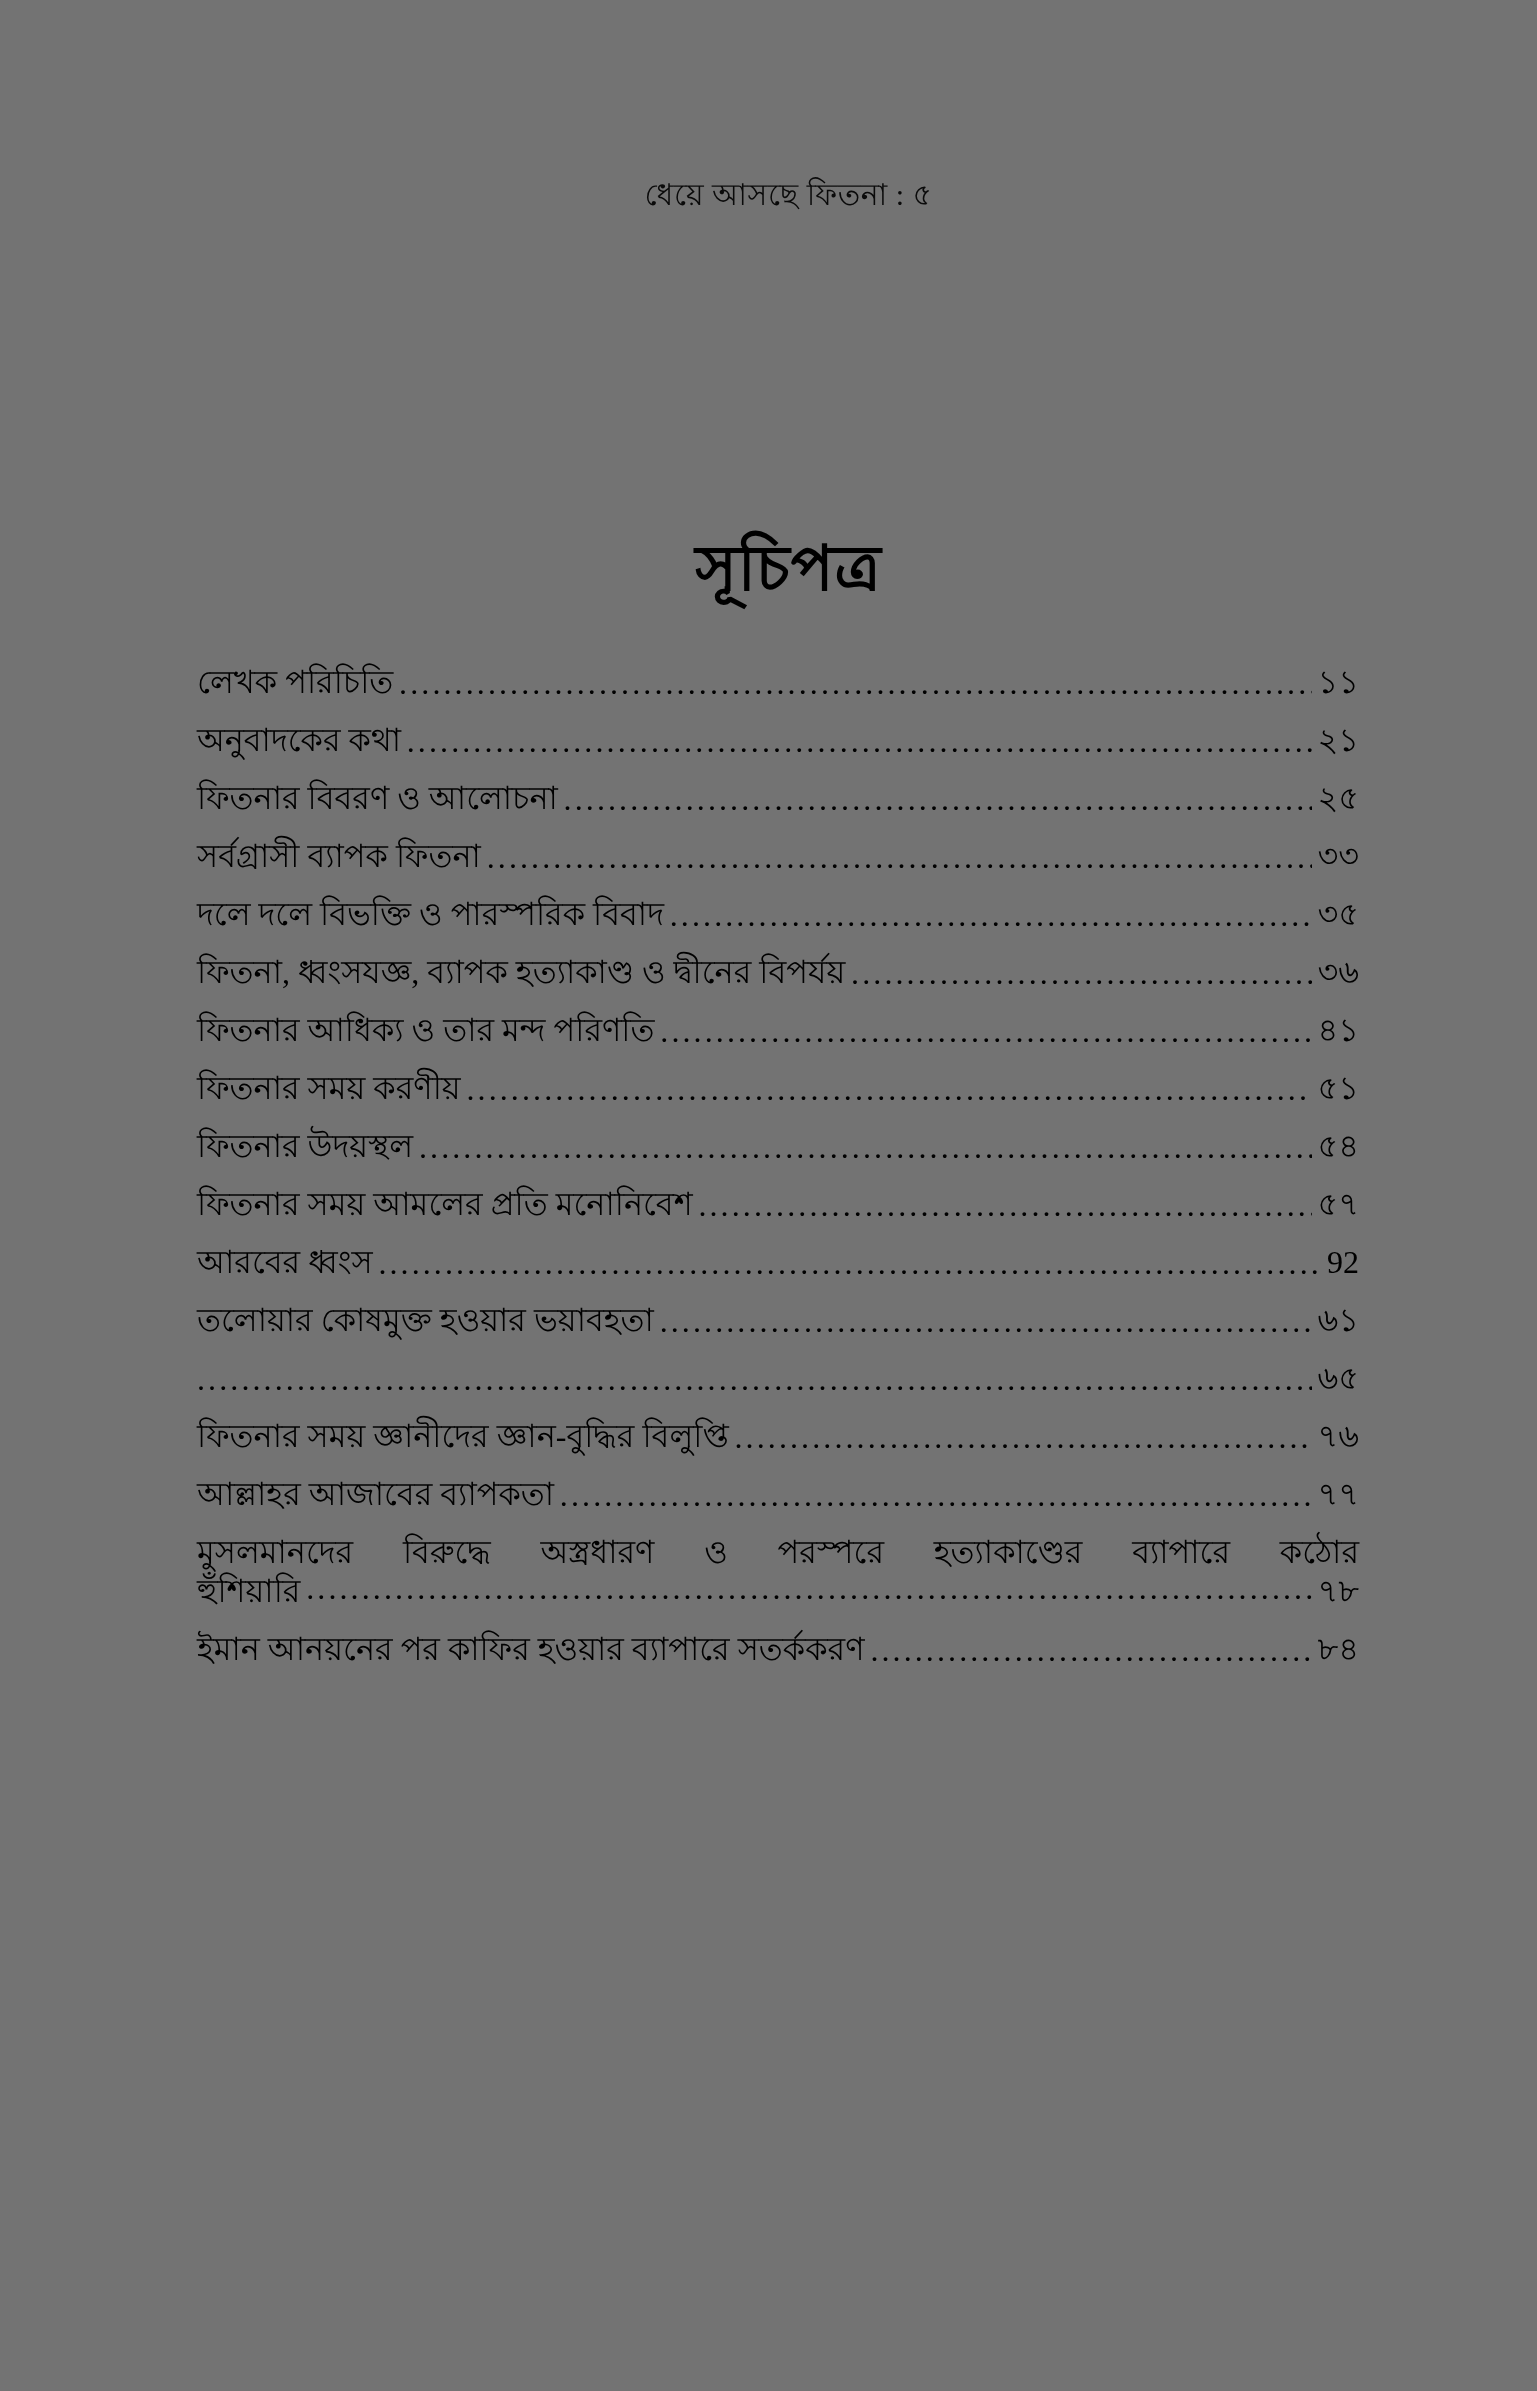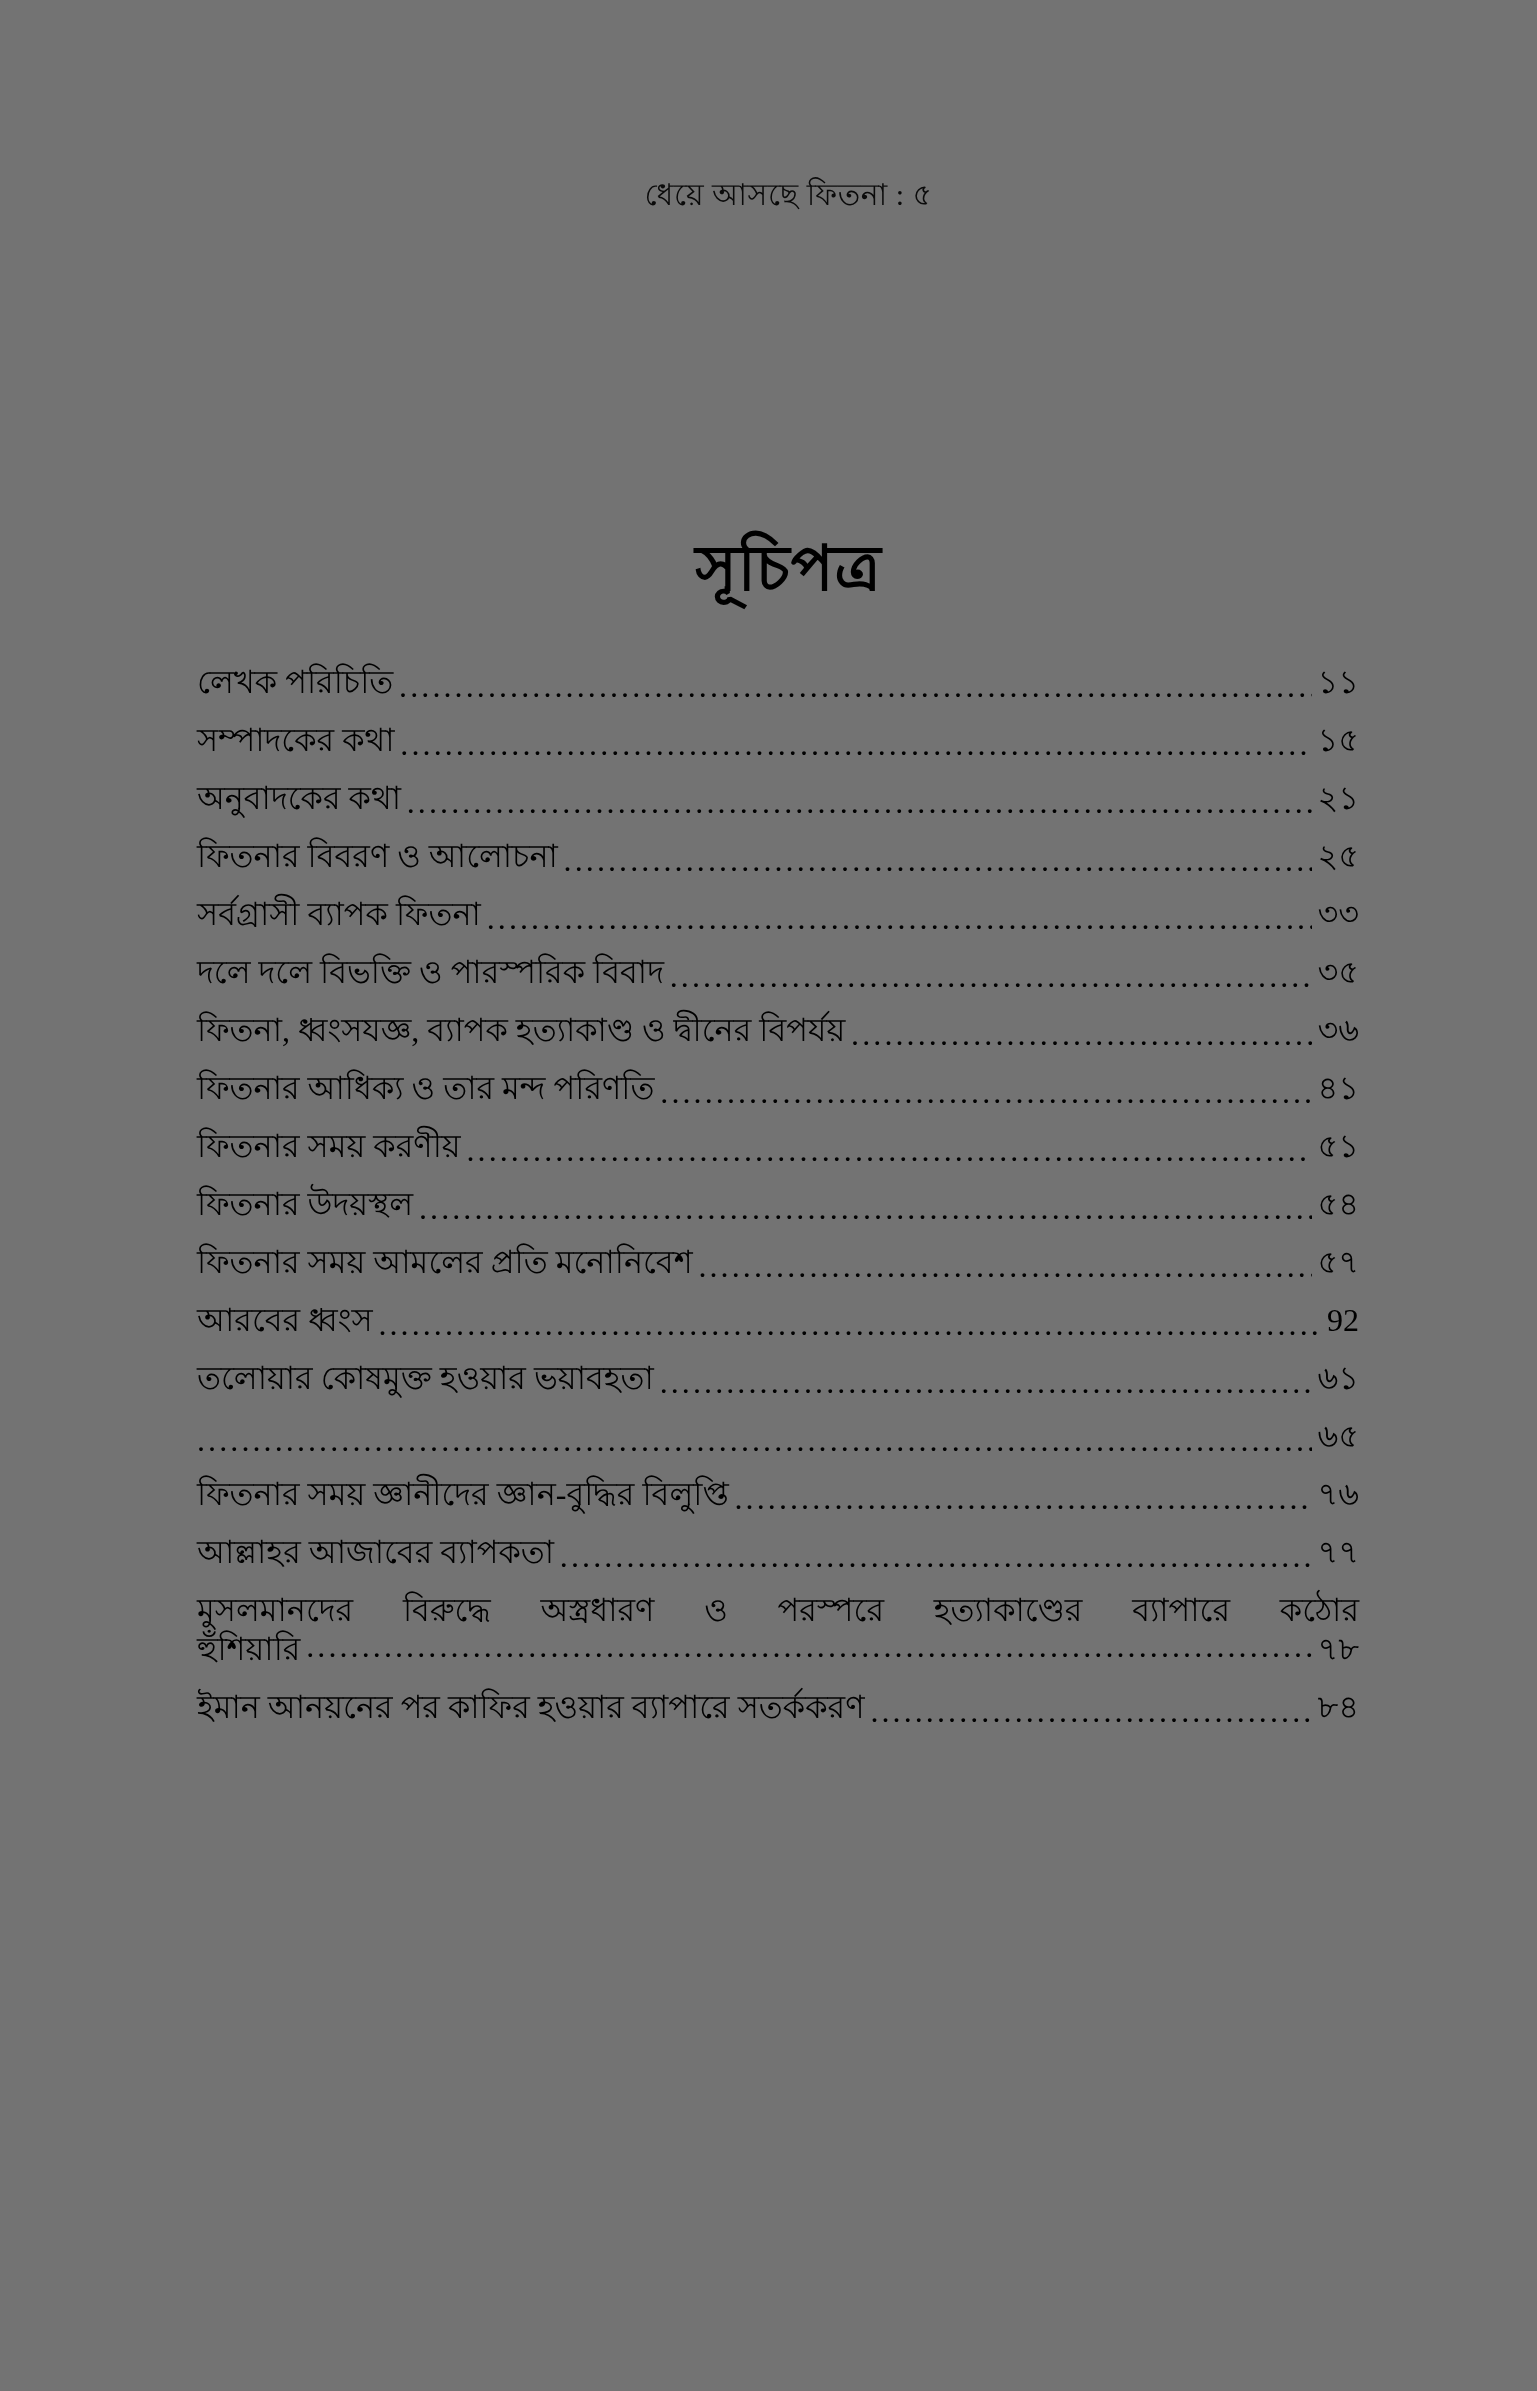--- a/index.html
+++ b/index.html
@@ -60,21 +60,21 @@
     display: block;
     margin: 0 0 19px 0;
     font-size: 32px;
     line-height: 39px;
     color: #000000;
     font-weight: 500;
   }
 
   .toc-entry .entry-inner {
     display: flex;
-    align-items: flex-end;
+    align-items: center;
     width: 100%;
   }
 
   .entry-label {
     white-space: nowrap;
     padding-right: 5.8px;
   }
 
   .leader {
     flex: 1 1 auto;
@@ -130,27 +130,20 @@
   <div class="toc-list">
       <div class="toc-entry">
         <div class="entry-inner">
           <span class="entry-label">লেখক পরিচিতি</span>
           <span class="leader"></span>
           <span class="entry-page">১১</span>
         </div>
       </div>
       <div class="toc-entry">
         <div class="entry-inner">
-          <span class="entry-label">সম্পাদকের কথা</span>
-          <span class="leader"></span>
-          <span class="entry-page">১৫</span>
-        </div>
-      </div>
-      <div class="toc-entry">
-        <div class="entry-inner">
           <span class="entry-label">অনুবাদকের কথা</span>
           <span class="leader"></span>
           <span class="entry-page">২১</span>
         </div>
       </div>
       <div class="toc-entry">
         <div class="entry-inner">
           <span class="entry-label">ফিতনার বিবরণ ও আলোচনা</span>
           <span class="leader"></span>
           <span class="entry-page">২৫</span>

